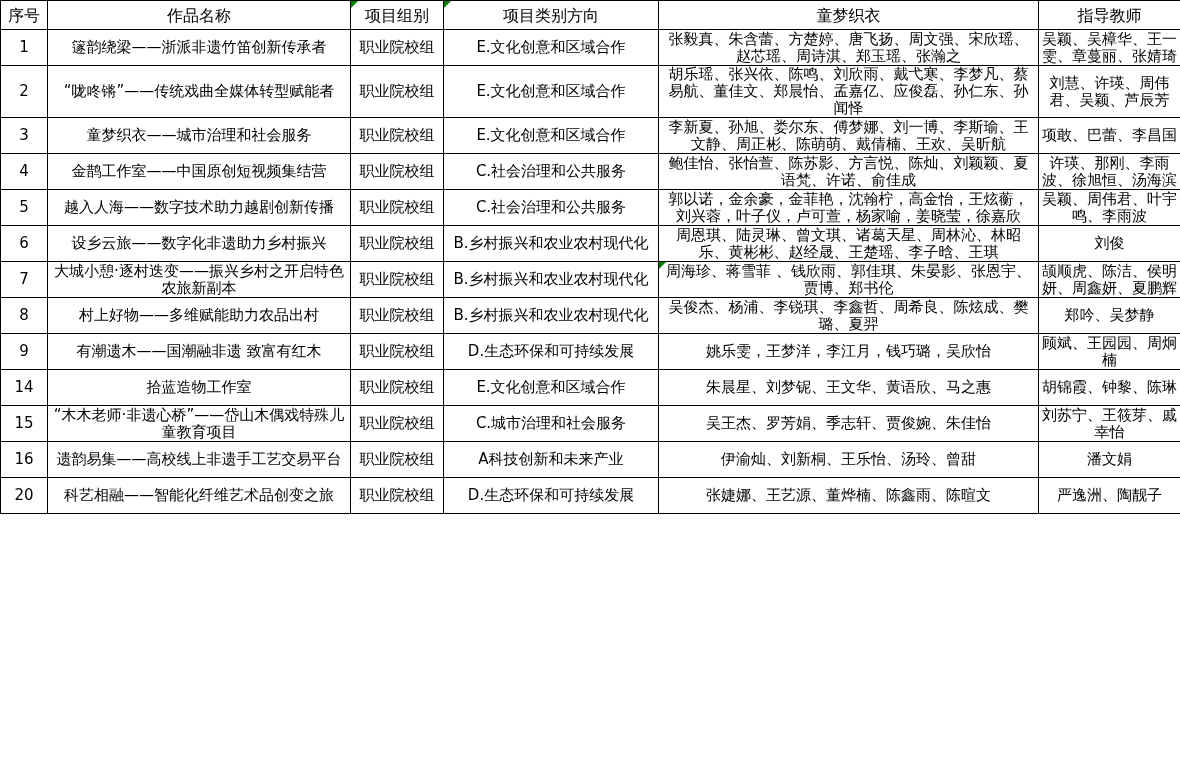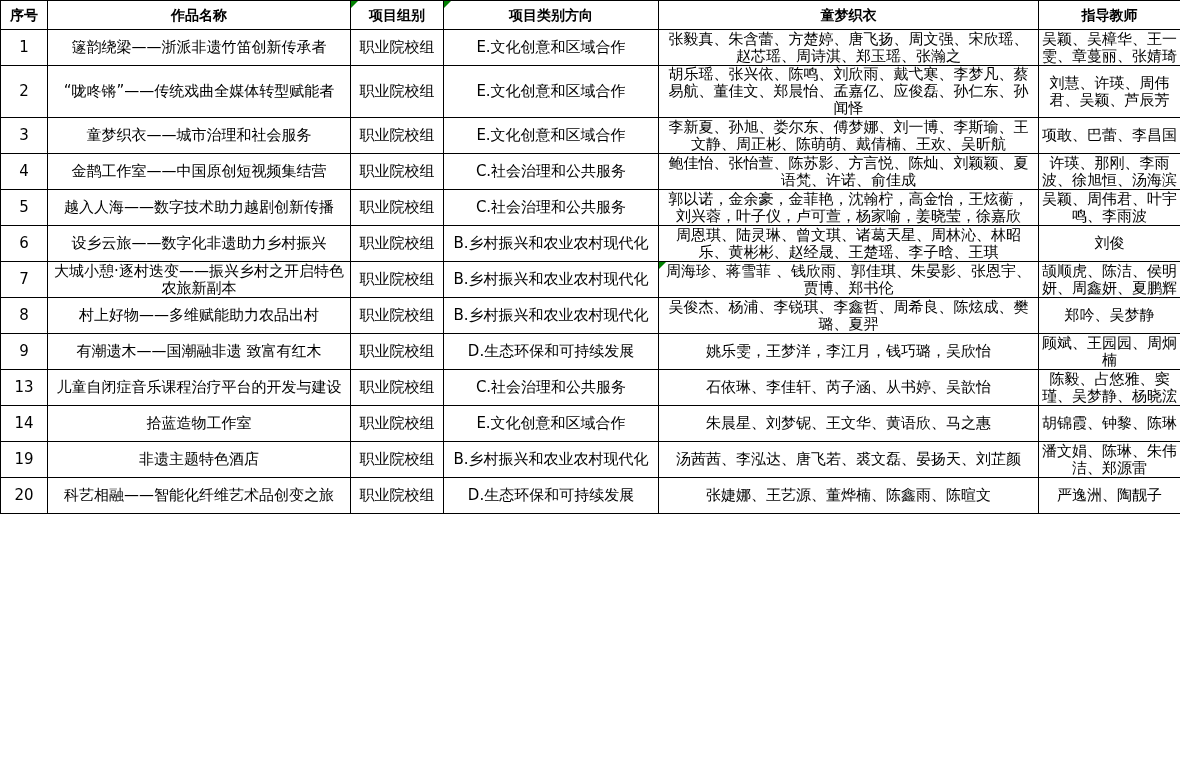--- a/index.html
+++ b/index.html
@@ -2,21 +2,21 @@
 <html style="--flag: #008000;"><head>
 <meta charset="utf-8">
 <style>
   html,body{margin:0;padding:0;background:#fff;}
   body{font-family:"DejaVu Sans","Liberation Sans",sans-serif;color:#000;}
   .sheet{width:1180px;height:757px;overflow:hidden;background:#fff;}
   table{border-collapse:collapse;table-layout:fixed;width:1180px;}
   th,td{border:1px solid #000;padding:0 2px;text-align:center;vertical-align:middle;
         font-size:15px;line-height:17px;overflow:hidden;position:relative;
         word-break:break-all;}
-  thead th{height:28px;font-weight:bold;font-size:14px;}
+  thead th{height:28px;font-weight:normal;font-size:16px;}
   tbody td{height:35px;font-weight:normal;}
   td.c-participants{padding:0 3px;}
   .flagged::before{content:"";position:absolute;top:0;left:0;width:0;height:0;
         border-top:7px solid var(--flag,#008000);border-right:7px solid transparent;}
 </style>
 </head>
 <body>
 
 <div class="sheet">
   <table>
@@ -105,42 +105,42 @@
         </tr>
         <tr>
           <td class="c-index">9</td>
           <td class="c-title">有潮遗木——国潮融非遗 致富有红木</td>
           <td class="c-group">职业院校组</td>
           <td class="c-category">D.生态环保和可持续发展</td>
           <td class="c-participants">姚乐雯，王梦洋，李江月，钱巧璐，吴欣怡</td>
           <td class="c-teachers">顾斌、王园园、周炯楠</td>
         </tr>
         <tr>
-          <td class="c-index">13</td>
-          <td class="c-title">儿童自闭症音乐课程治疗平台的开发与建设</td>
-          <td class="c-group">职业院校组</td>
-          <td class="c-category">C.社会治理和公共服务</td>
-          <td class="c-participants">石依琳、李佳轩、芮子涵、从书婷、吴歆怡</td>
-          <td class="c-teachers">陈毅、占悠雅、窦瑾、吴梦静、杨晓浤</td>
-        </tr>
-        <tr>
           <td class="c-index">14</td>
           <td class="c-title">拾蓝造物工作室</td>
           <td class="c-group">职业院校组</td>
           <td class="c-category">E.文化创意和区域合作</td>
           <td class="c-participants">朱晨星、刘梦铌、王文华、黄语欣、马之惠</td>
           <td class="c-teachers">胡锦霞、钟黎、陈琳</td>
         </tr>
         <tr>
-          <td class="c-index">19</td>
-          <td class="c-title">非遗主题特色酒店</td>
+          <td class="c-index">15</td>
+          <td class="c-title">“木木老师·非遗心桥”——岱山木偶戏特殊儿童教育项目</td>
           <td class="c-group">职业院校组</td>
-          <td class="c-category">B.乡村振兴和农业农村现代化</td>
-          <td class="c-participants">汤茜茜、李泓达、唐飞若、裘文磊、晏扬天、刘芷颜</td>
-          <td class="c-teachers">潘文娟、陈琳、朱伟洁、郑源雷</td>
+          <td class="c-category">C.城市治理和社会服务</td>
+          <td class="c-participants">吴王杰、罗芳娟、季志轩、贾俊婉、朱佳怡</td>
+          <td class="c-teachers">刘苏宁、王筱芽、戚幸怡</td>
+        </tr>
+        <tr>
+          <td class="c-index">16</td>
+          <td class="c-title">遗韵易集——高校线上非遗手工艺交易平台</td>
+          <td class="c-group">职业院校组</td>
+          <td class="c-category">A科技创新和未来产业</td>
+          <td class="c-participants">伊渝灿、刘新桐、王乐怡、汤玲、曾甜</td>
+          <td class="c-teachers">潘文娟</td>
         </tr>
         <tr>
           <td class="c-index">20</td>
           <td class="c-title">科艺相融——智能化纤维艺术品创变之旅</td>
           <td class="c-group">职业院校组</td>
           <td class="c-category">D.生态环保和可持续发展</td>
           <td class="c-participants">张婕娜、王艺源、董烨楠、陈鑫雨、陈暄文</td>
           <td class="c-teachers">严逸洲、陶靓子</td>
         </tr>
       </tbody>

